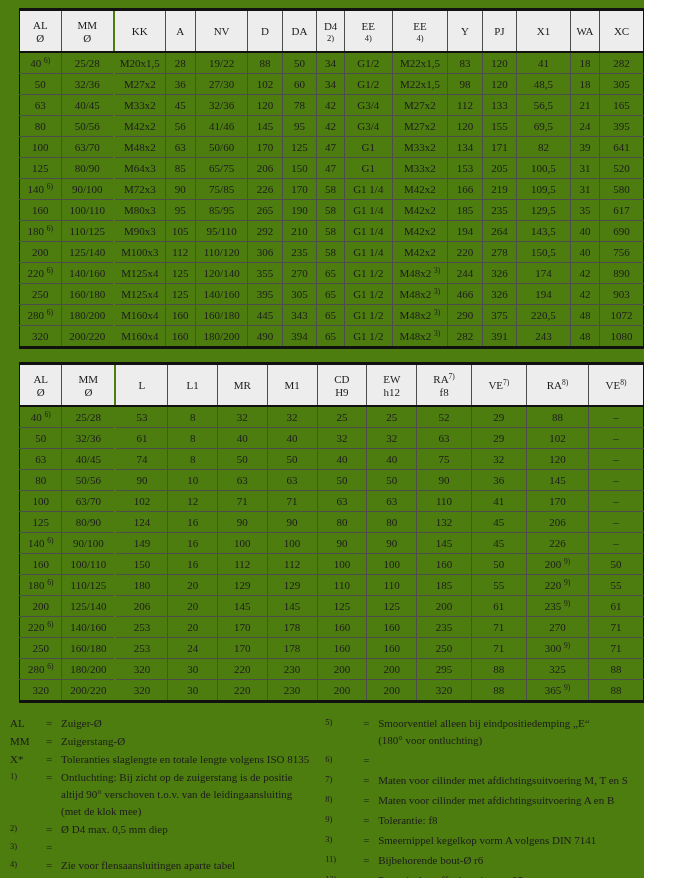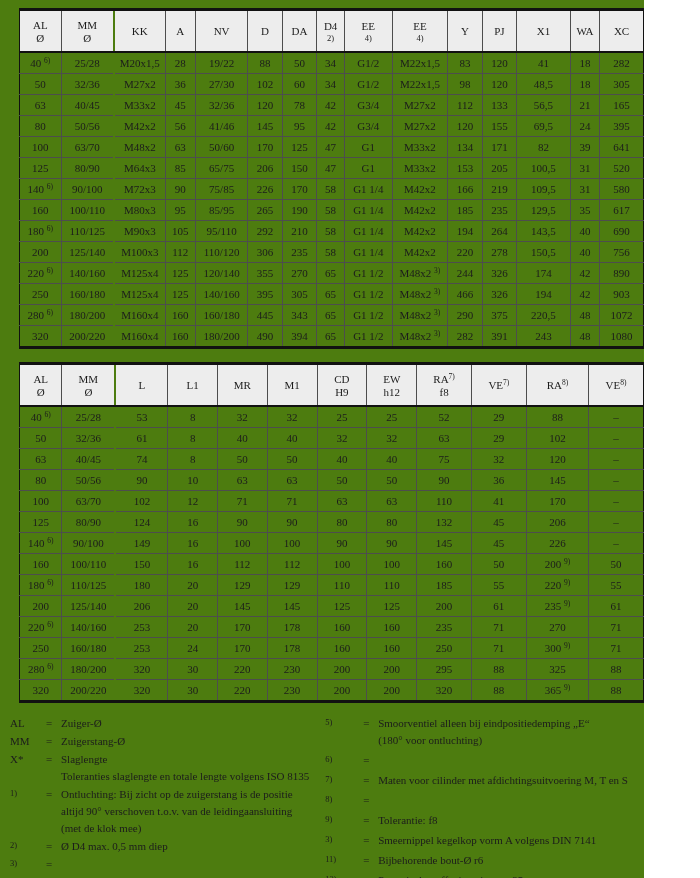--- a/index.html
+++ b/index.html
@@ -659,21 +659,20 @@
           <span class="fterm">MM</span>
           <span class="feq">=</span>
           <span class="ftext">
             <div>Zuigerstang-Ø</div>
           </span>
         </div>
         <div class="fitem">
           <span class="fterm">X*</span>
           <span class="feq">=</span>
           <span class="ftext">
-            <div>Slaglengte</div>
             <div>Toleranties slaglengte en totale lengte volgens ISO 8135</div>
           </span>
         </div>
         <div class="fitem">
           <span class="fterm fsup">1)</span>
           <span class="feq">=</span>
           <span class="ftext">
             <div>Ontluchting: Bij zicht op de zuigerstang is de positie</div>
             <div>altijd 90° verschoven t.o.v. van de leidingaansluiting</div>
             <div>(met de klok mee)</div>
@@ -714,20 +713,23 @@
         <div class="fitem">
           <span class="fterm fsup">7)</span>
           <span class="feq">=</span>
           <span class="ftext">
             <div>Maten voor cilinder met afdichtingsuitvoering M, T en S</div>
           </span>
         </div>
         <div class="fitem">
           <span class="fterm fsup">8)</span>
           <span class="feq">=</span>
+          <span class="ftext">
+            <div>Maten voor cilinder met afdichtingsuitvoering A en B</div>
+          </span>
         </div>
         <div class="fitem">
           <span class="fterm fsup">9)</span>
           <span class="feq">=</span>
           <span class="ftext">
             <div>Tolerantie: f8</div>
           </span>
         </div>
         <div class="fitem">
           <span class="fterm fsup">3)</span>

